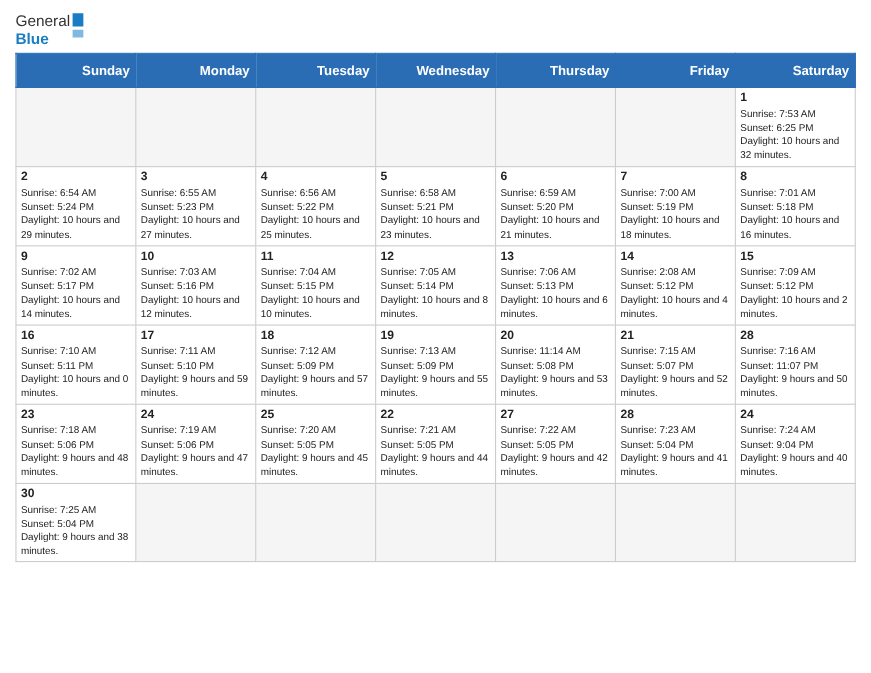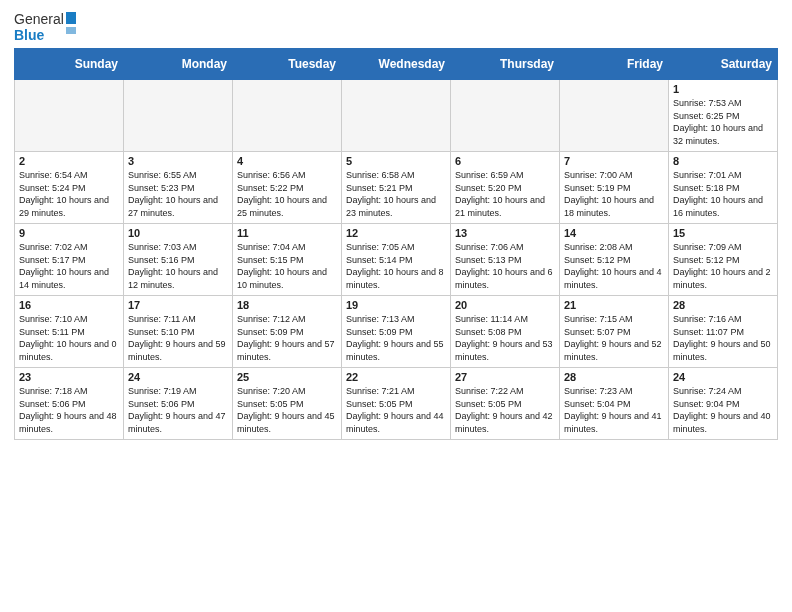--- a/index.html
+++ b/index.html
@@ -296,15 +296,29 @@
 Sunset: 5:04 PM
 Daylight: 9 hours and 41 minutes.</div>
           </td>
           <td>
             <span class="day-number">24</span>
             <div class="day-info">Sunrise: 7:24 AM
 Sunset: 9:04 PM
 Daylight: 9 hours and 40 minutes.</div>
           </td>
         </tr>
+        <tr>
+          <td class="last-row">
+            <span class="day-number">30</span>
+            <div class="day-info">Sunrise: 7:25 AM
+Sunset: 5:04 PM
+Daylight: 9 hours and 38 minutes.</div>
+          </td>
+          <td class="last-row empty"></td>
+          <td class="last-row empty"></td>
+          <td class="last-row empty"></td>
+          <td class="last-row empty"></td>
+          <td class="last-row empty"></td>
+          <td class="last-row empty"></td>
+        </tr>
       </tbody>
   </table>
 </div>
 
 </body></html>

